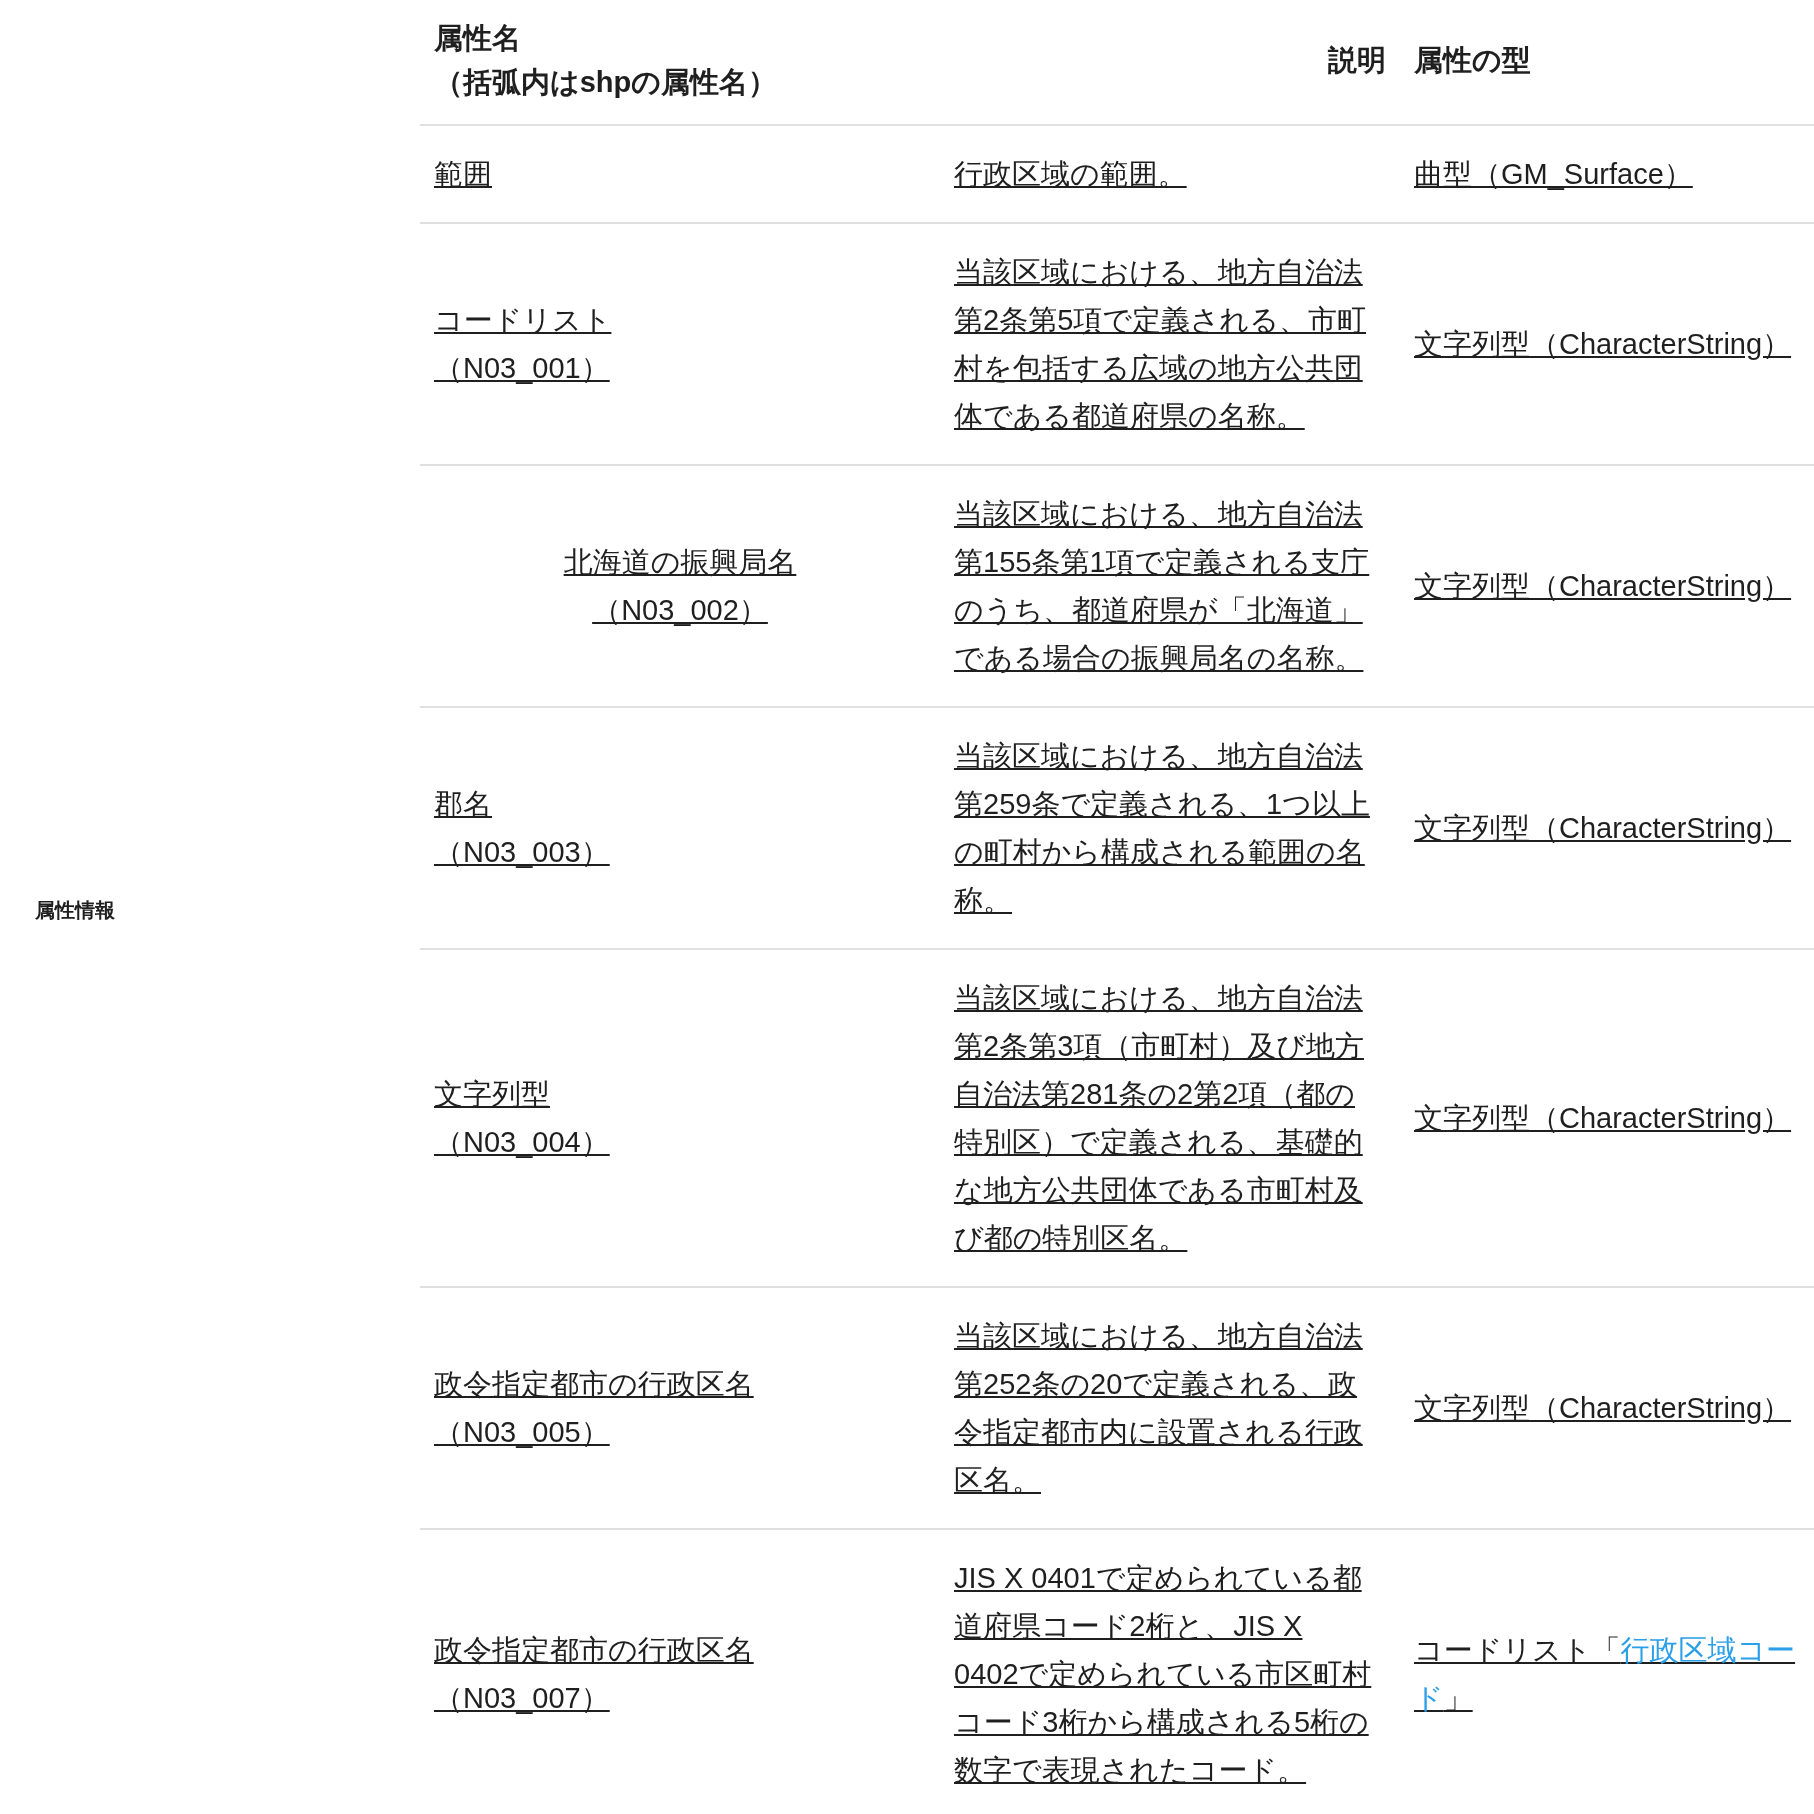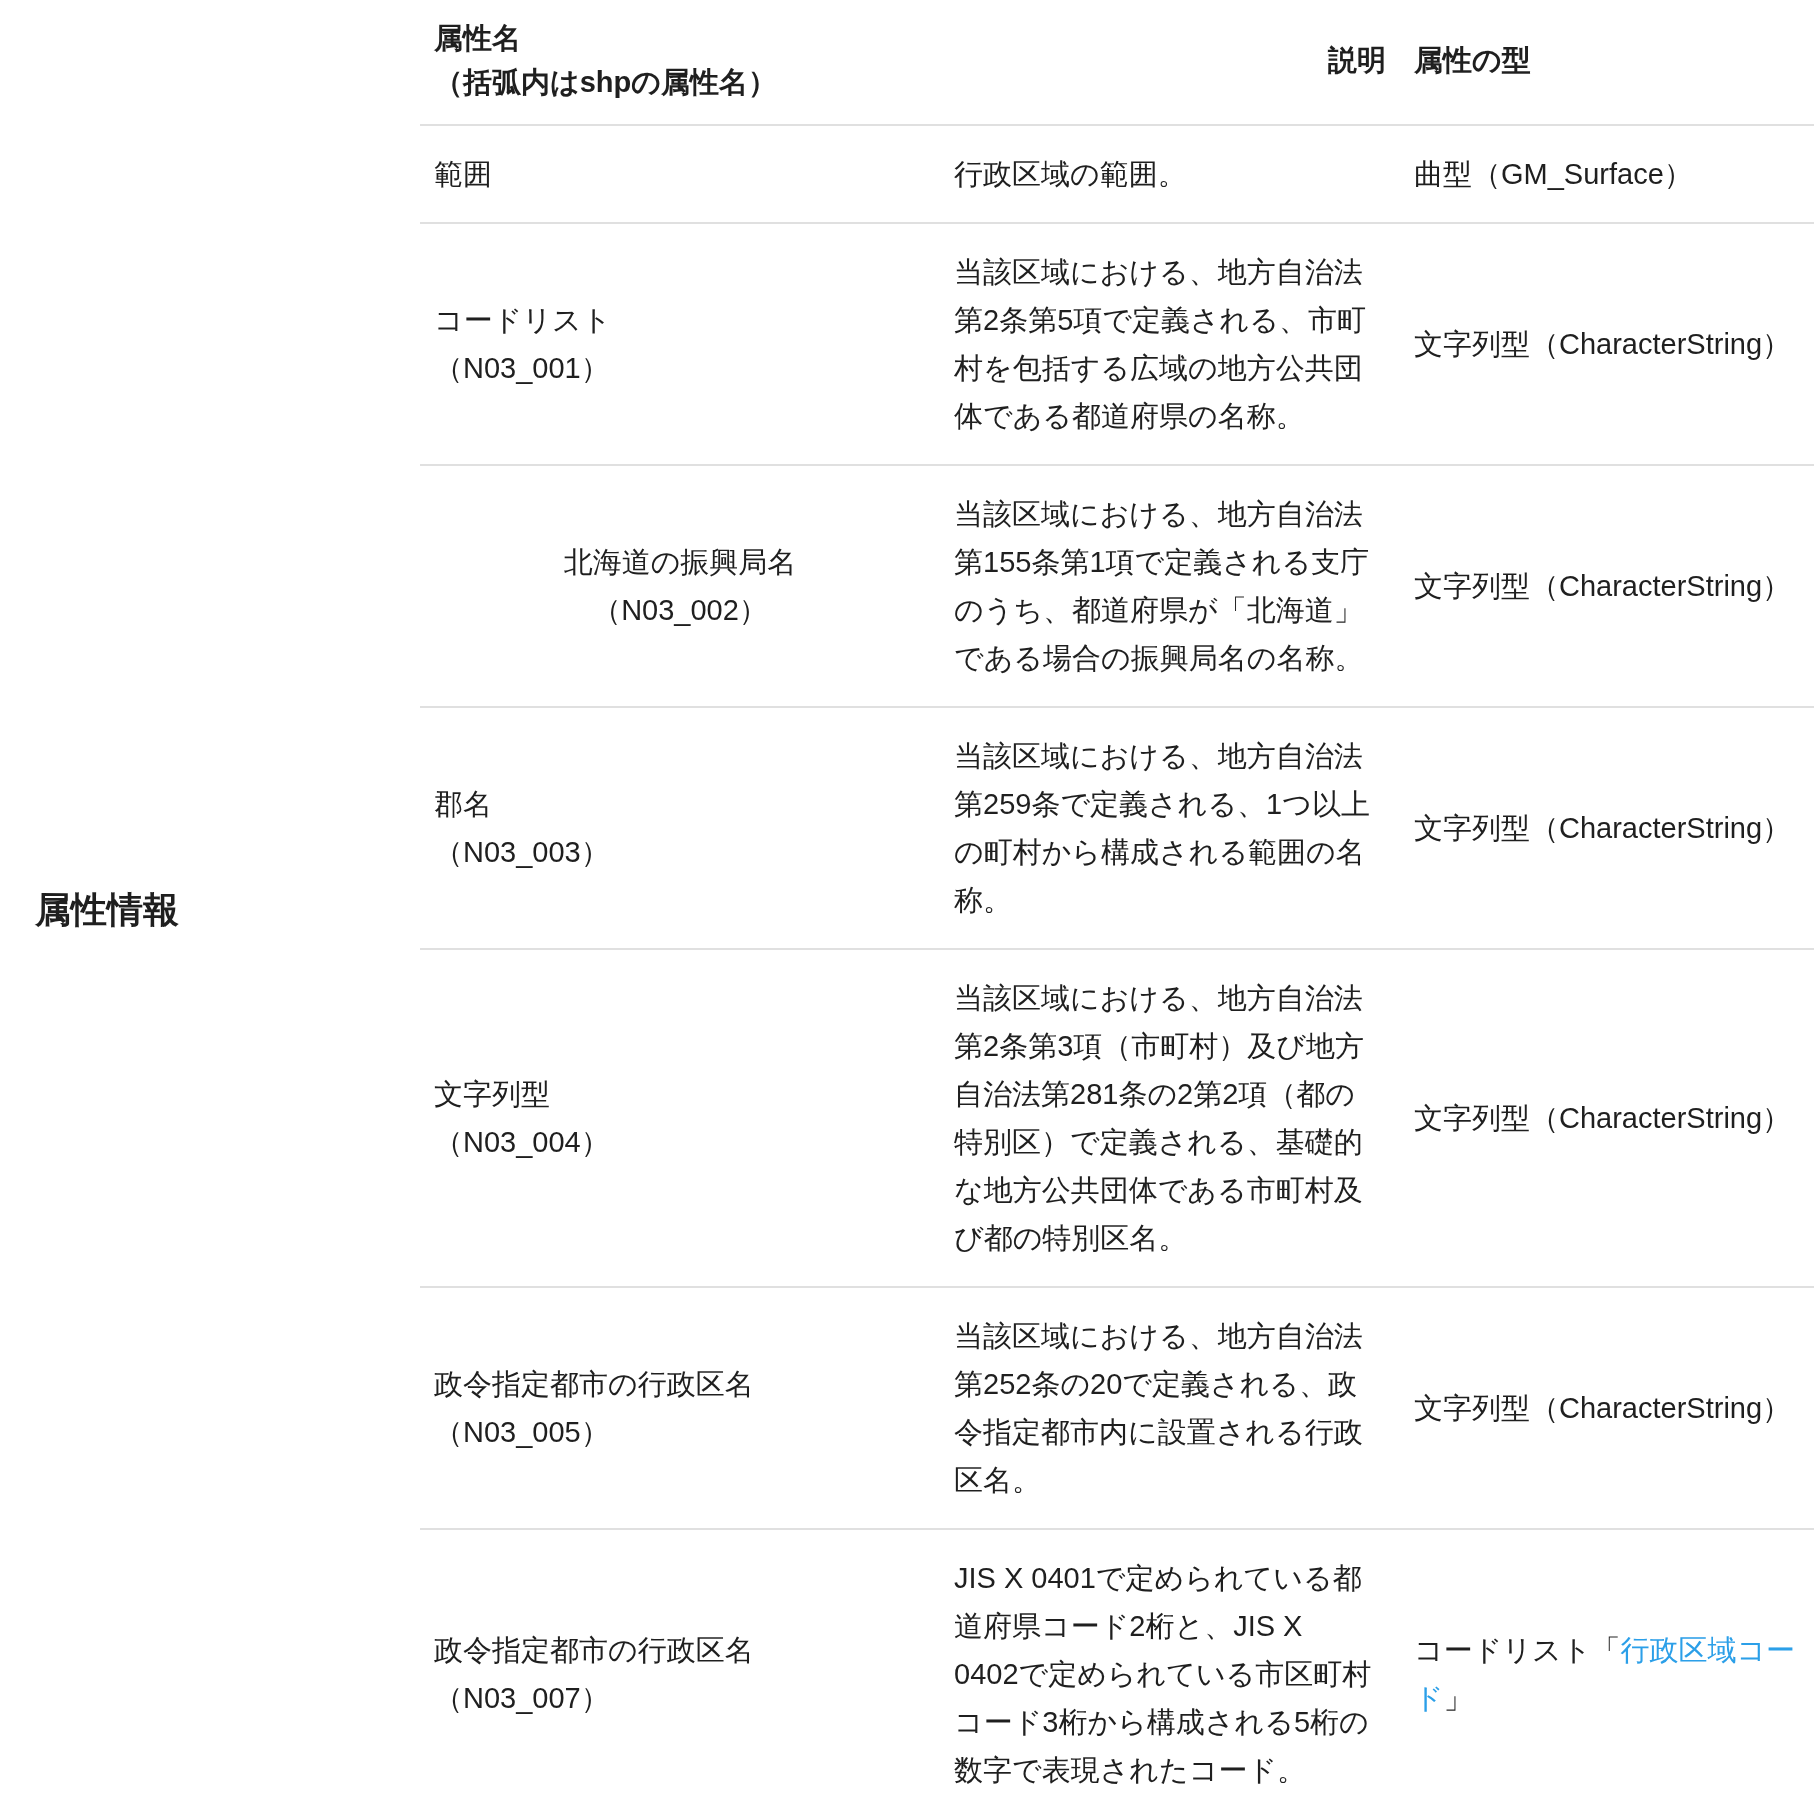--- a/index.html
+++ b/index.html
@@ -17,21 +17,21 @@
     align-items: stretch;
   }
   .label-col {
     width: 420px;
     flex: 0 0 420px;
     display: flex;
     align-items: center;
     padding-left: 35px;
   }
   .section-label {
-    font-size: 36px;
+    font-size: 20px;
     font-weight: 700;
     line-height: 44px;
   }
   table.attr-table {
     flex: 1 1 auto;
     width: 1394px;
     border-collapse: collapse;
     table-layout: fixed;
   }
   col.c-name { width: 520px; }
@@ -45,20 +45,21 @@
   }
   thead th {
     font-weight: 700;
     line-height: 44px;
     padding: 16px 14px 20px 14px;
   }
   tbody td {
     font-weight: 400;
     line-height: 48px;
     padding: 24px 14px;
+    text-decoration: underline;
   }
   td.desc-cell { padding-right: 28px; }
   a.code-link {
     text-decoration: none;
     cursor: pointer;
   }
 </style>
 </head>
 <body style="color: rgb(31, 31, 31);">
 

